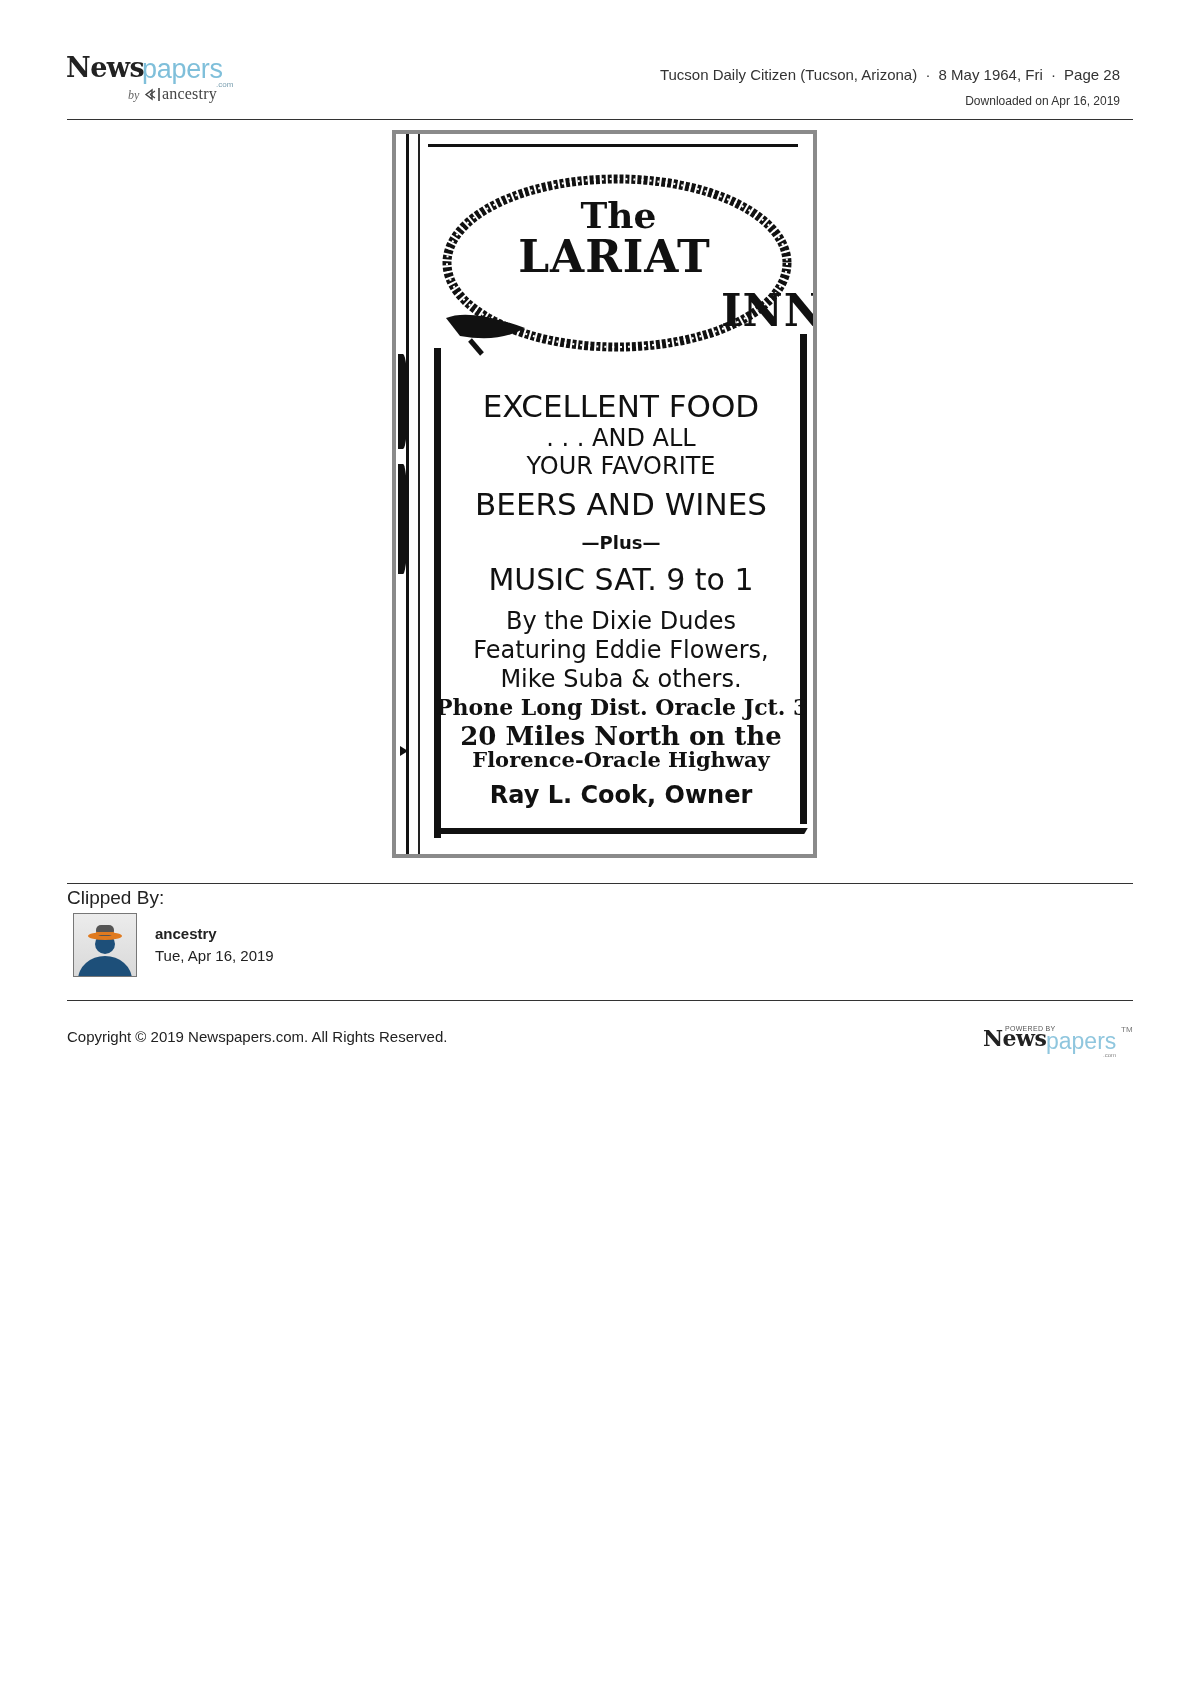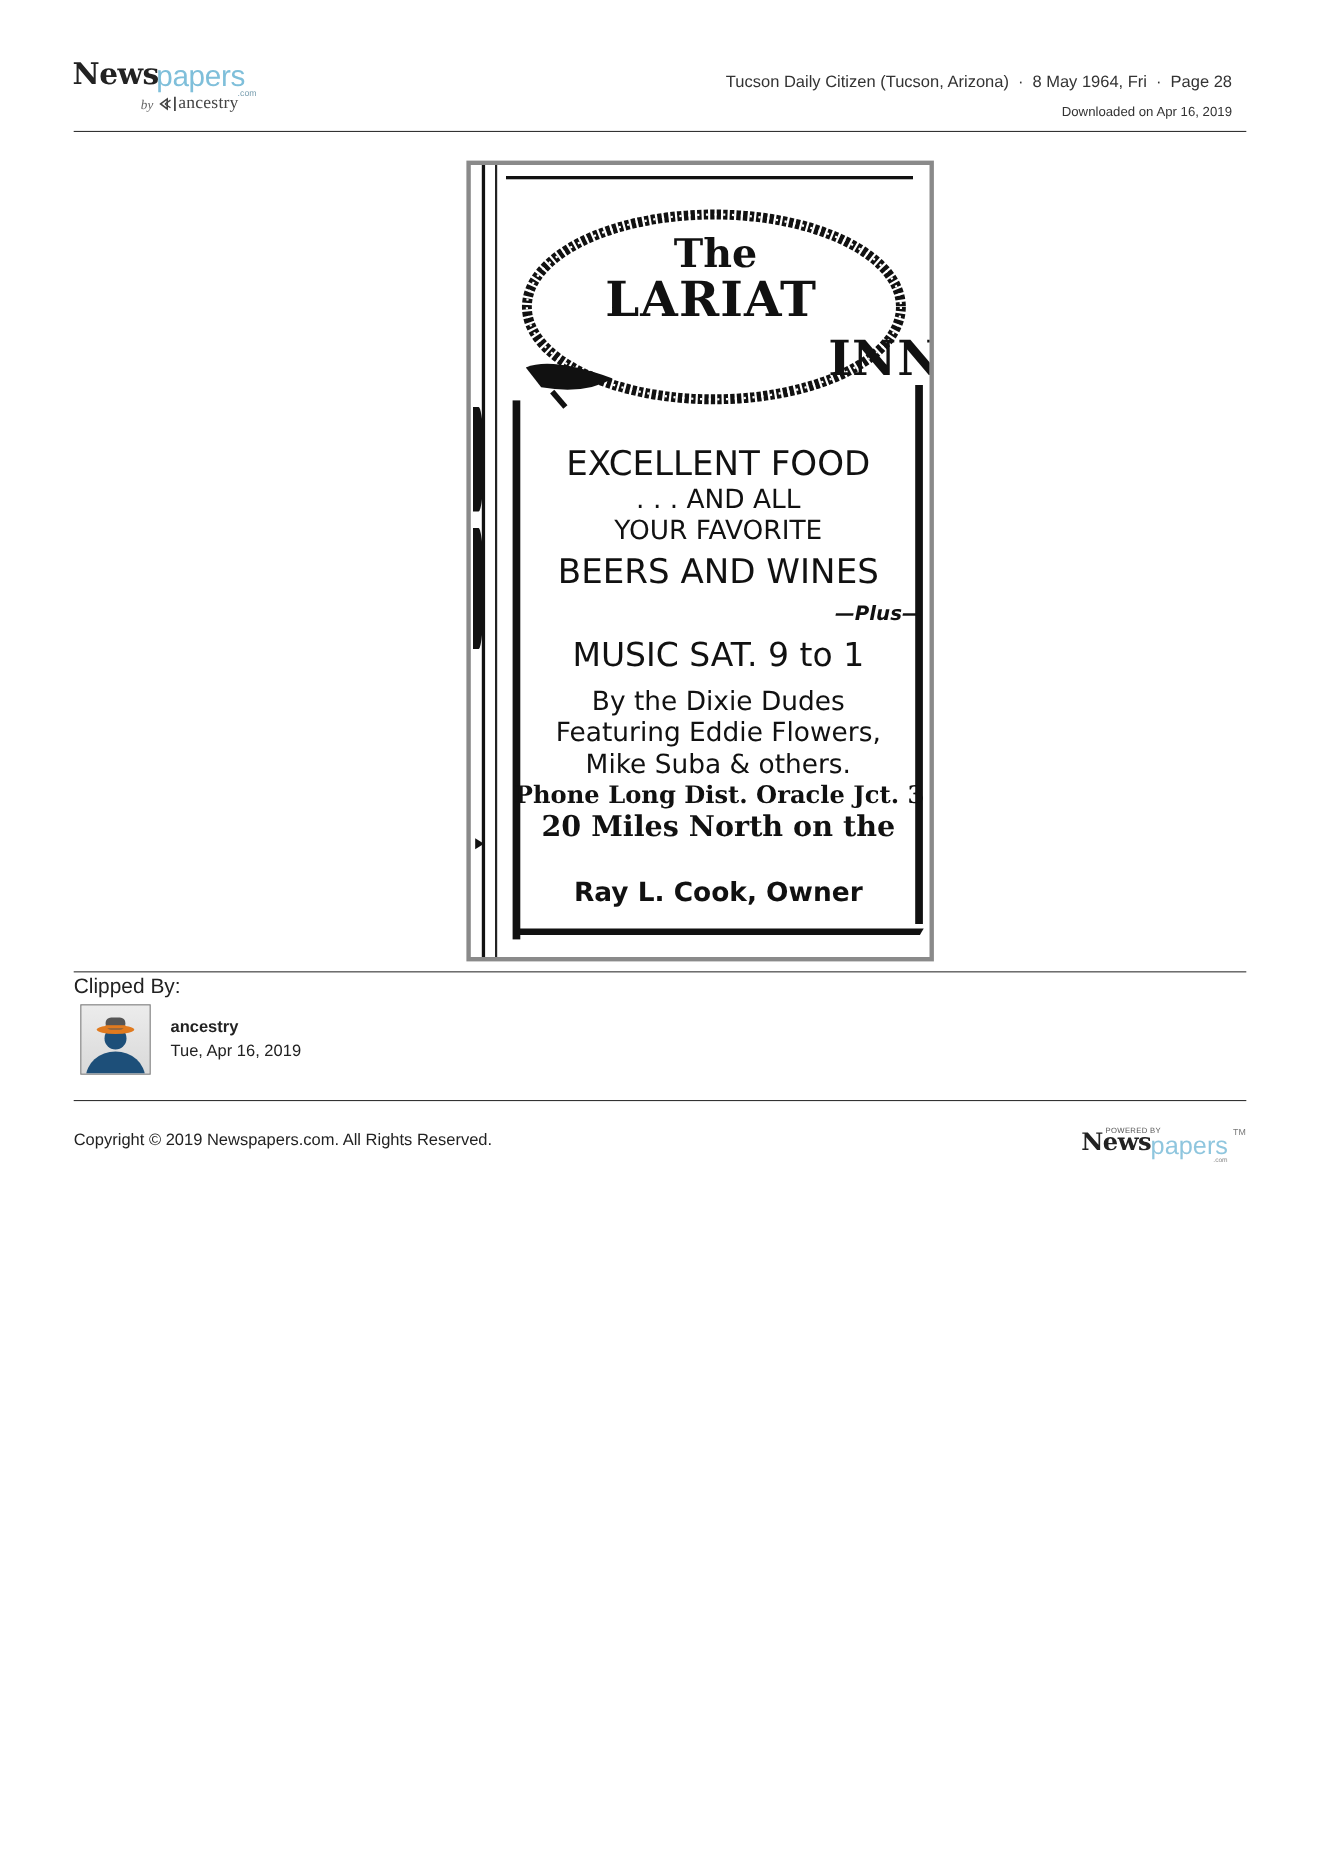--- a/index.html
+++ b/index.html
@@ -18,22 +18,22 @@
   .logo .anc-icon { position: absolute; left: 78px; top: 35px; width: 18px; height: 15px; }
   .logo .ancestry { position: absolute; left: 96px; top: 33px; font-family: "Liberation Serif", serif;
                     font-size: 16px; color: #444; letter-spacing: 0.2px; }
 
   .hdr-meta { position: absolute; right: 80px; top: 66px; text-align: right; font-size: 15px; color: #333; }
   .hdr-meta .sep { margin: 0 4px; }
   .hdr-dl { position: absolute; right: 80px; top: 94px; font-size: 12px; color: #333; text-align: right; }
   .rule { position: absolute; left: 67px; width: 1066px; height: 1px; background: #333; }
 
   
-  .clip { position: absolute; left: 392px; top: 146px; width: 417px; height: 720px;
-          border: 4px solid #8a8a8a; background: #fff; overflow: hidden; margin-left: 32px; }
+  .clip { position: absolute; left: 392px; top: 130px; width: 417px; height: 720px;
+          border: 4px solid #8a8a8a; background: #fff; overflow: hidden; }
   .clip .col-rule-a { position: absolute; left: 10px; top: 0; width: 3px; height: 100%; background: #111; }
   .clip .col-rule-b { position: absolute; left: 22px; top: 0; width: 1.5px; height: 100%; background: #222; }
   .clip .left-blob1 { position: absolute; left: 2px; top: 220px; width: 10px; height: 95px; background: #111;
                       border-radius: 0 50% 50% 0; }
   .clip .left-blob2 { position: absolute; left: 2px; top: 330px; width: 10px; height: 110px; background: #111;
                       border-radius: 0 50% 50% 0; }
   .clip .left-arrow { position: absolute; left: 4px; top: 612px; width: 0; height: 0;
                       border-left: 8px solid #111; border-top: 5px solid transparent; border-bottom: 5px solid transparent; }
   .clip .top-rule { position: absolute; left: 32px; top: 10px; width: 370px; height: 3px; background: #111; }
   .clip .box-left { position: absolute; left: 38px; top: 214px; width: 7px; height: 490px; background: #111; }
@@ -47,21 +47,21 @@
   .t-the { top: 60px; font-size: 36px; left: 14px; }
   .t-lariat { top: 97px; font-size: 44px; letter-spacing: 1px; left: 10px; }
   .t-inn { top: 151px; font-size: 44px; letter-spacing: 1px; left: 12px; text-align: right; }
 
   .ad-line { position: absolute; left: 40px; width: 370px; text-align: center; color: #111;
              font-family: "DejaVu Sans", sans-serif; white-space: nowrap; }
   .l1 { top: 254px; font-size: 31px; }
   .l2 { top: 290px; font-size: 24px; }
   .l3 { top: 318px; font-size: 24px; }
   .l4 { top: 352px; font-size: 31px; }
-  .l5 { top: 398px; font-size: 18px; font-style: italic; font-weight: bold; text-align: right; }
+  .l5 { top: 398px; font-size: 18px; font-weight: bold; }
   .l6 { top: 428px; font-size: 30px; }
   .l7 { top: 473px; font-size: 24px; }
   .l8 { top: 502px; font-size: 24px; }
   .l9 { top: 531px; font-size: 24px; }
   .l10 { top: 560px; font-size: 22px; font-family: "DejaVu Serif", serif; font-weight: bold; }
   .l11 { top: 587px; font-size: 26px; font-family: "DejaVu Serif", serif; font-weight: bold; }
   .l12 { top: 613px; font-size: 21px; font-family: "DejaVu Serif", serif; font-weight: bold; }
   .l13 { top: 647px; font-size: 24px; font-weight: bold; }
 
   
@@ -135,20 +135,21 @@
   <div class="ad-line l2">. . . AND ALL</div>
   <div class="ad-line l3">YOUR FAVORITE</div>
   <div class="ad-line l4">BEERS AND WINES</div>
   <div class="ad-line l5">—Plus—</div>
   <div class="ad-line l6">MUSIC SAT. 9 to 1</div>
   <div class="ad-line l7">By the Dixie Dudes</div>
   <div class="ad-line l8">Featuring Eddie Flowers,</div>
   <div class="ad-line l9">Mike Suba &amp; others.</div>
   <div class="ad-line l10">Phone Long Dist. Oracle Jct. 3</div>
   <div class="ad-line l11">20 Miles North on the</div>
+  <div class="ad-line l12">Florence-Oracle Highway</div>
   <div class="ad-line l13">Ray L. Cook, Owner</div>
 </div>
 
 <div class="rule" style="top:883px;"></div>
 
 <div class="clipped-label">Clipped By:</div>
 <div class="avatar">
   <svg width="62" height="62" viewBox="0 0 62 62">
     <ellipse cx="31" cy="66" rx="27" ry="24" fill="#1d4f79"></ellipse>
     <circle cx="31" cy="30" r="10" fill="#1d4f79"></circle>

